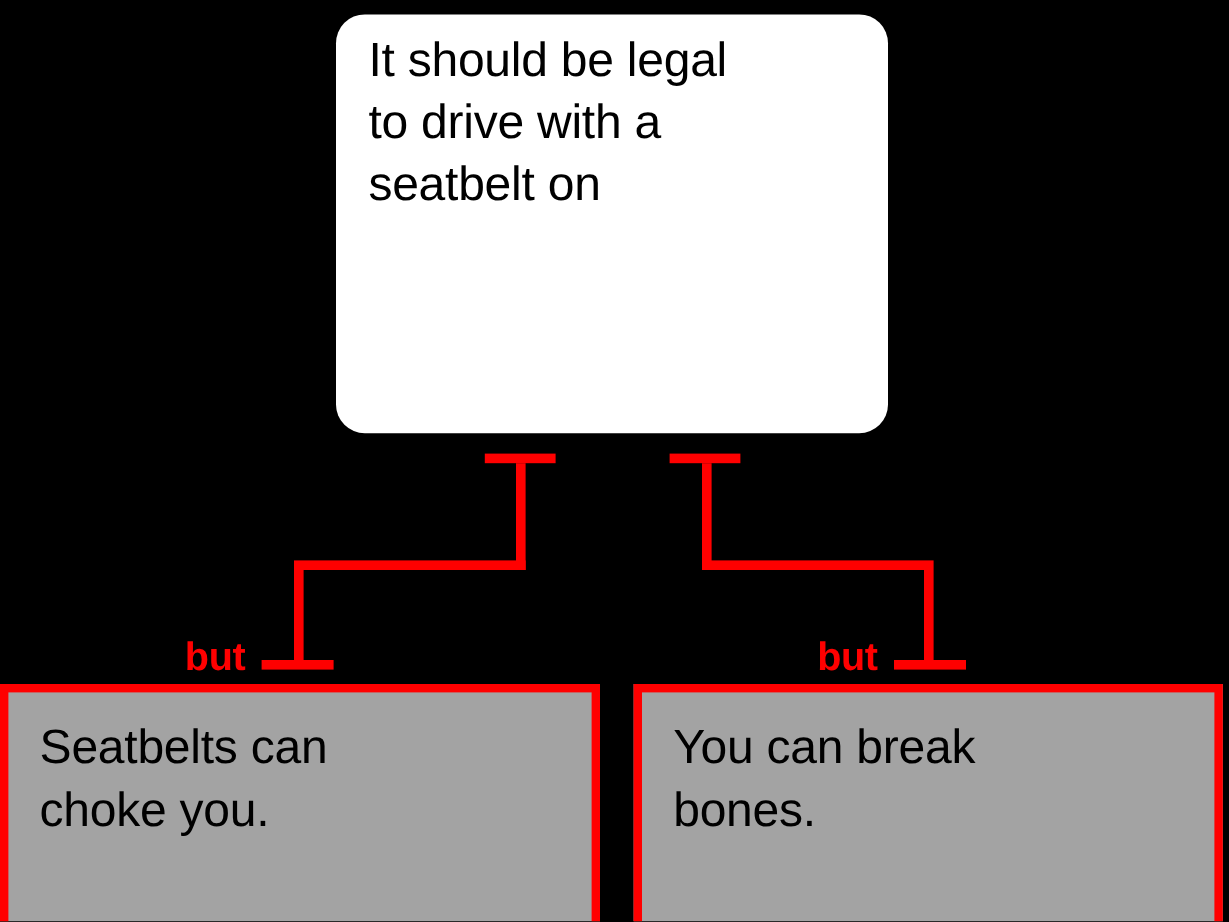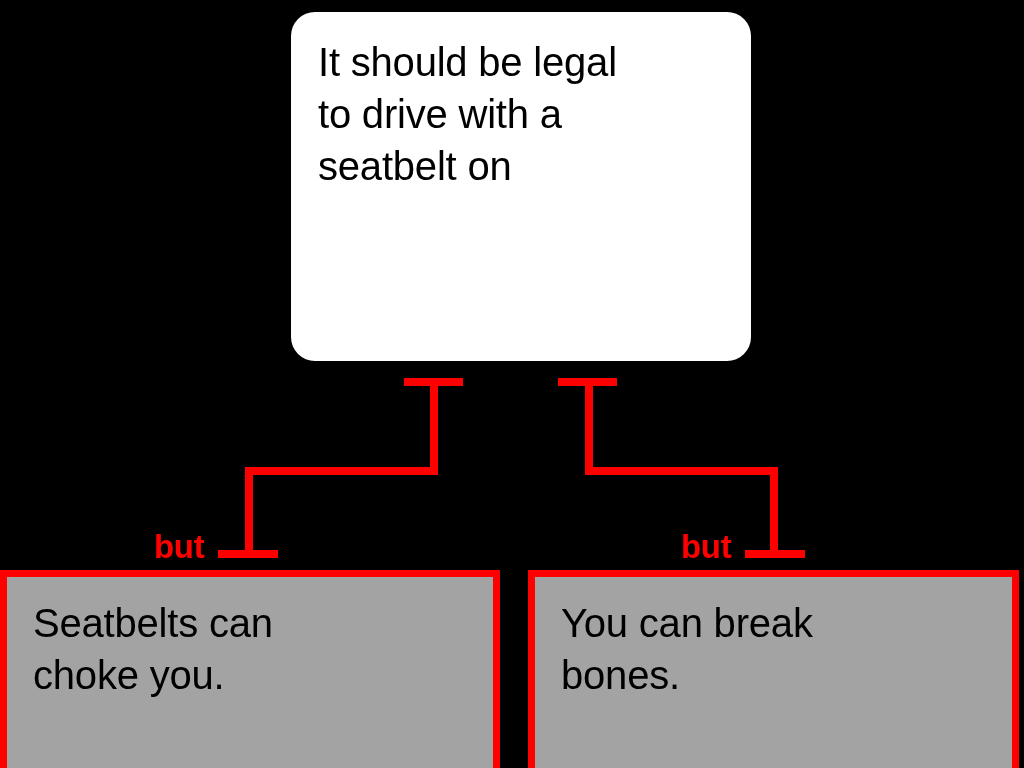--- a/index.html
+++ b/index.html
@@ -13,28 +13,28 @@
     width: 1024px;
     height: 768px;
     background: #000000;
     overflow: hidden;
     font-family: "Liberation Sans", sans-serif;
   }
 
   
   .claim-box {
     position: absolute;
-    left: 291px;
+    left: 280px;
     top: 12px;
     width: 460px;
     height: 349px;
     background: #ffffff;
     border-radius: 24px;
     box-sizing: border-box;
-    padding: 24px 22px 0 27px;
+    padding: 12px 22px 0 27px;
   }
   .claim-text {
     font-family: "Liberation Sans", sans-serif;
     font-size: 40px;
     line-height: 52px;
     color: #000000;
     white-space: pre-line;
     letter-spacing: -0.2px;
   }
 

